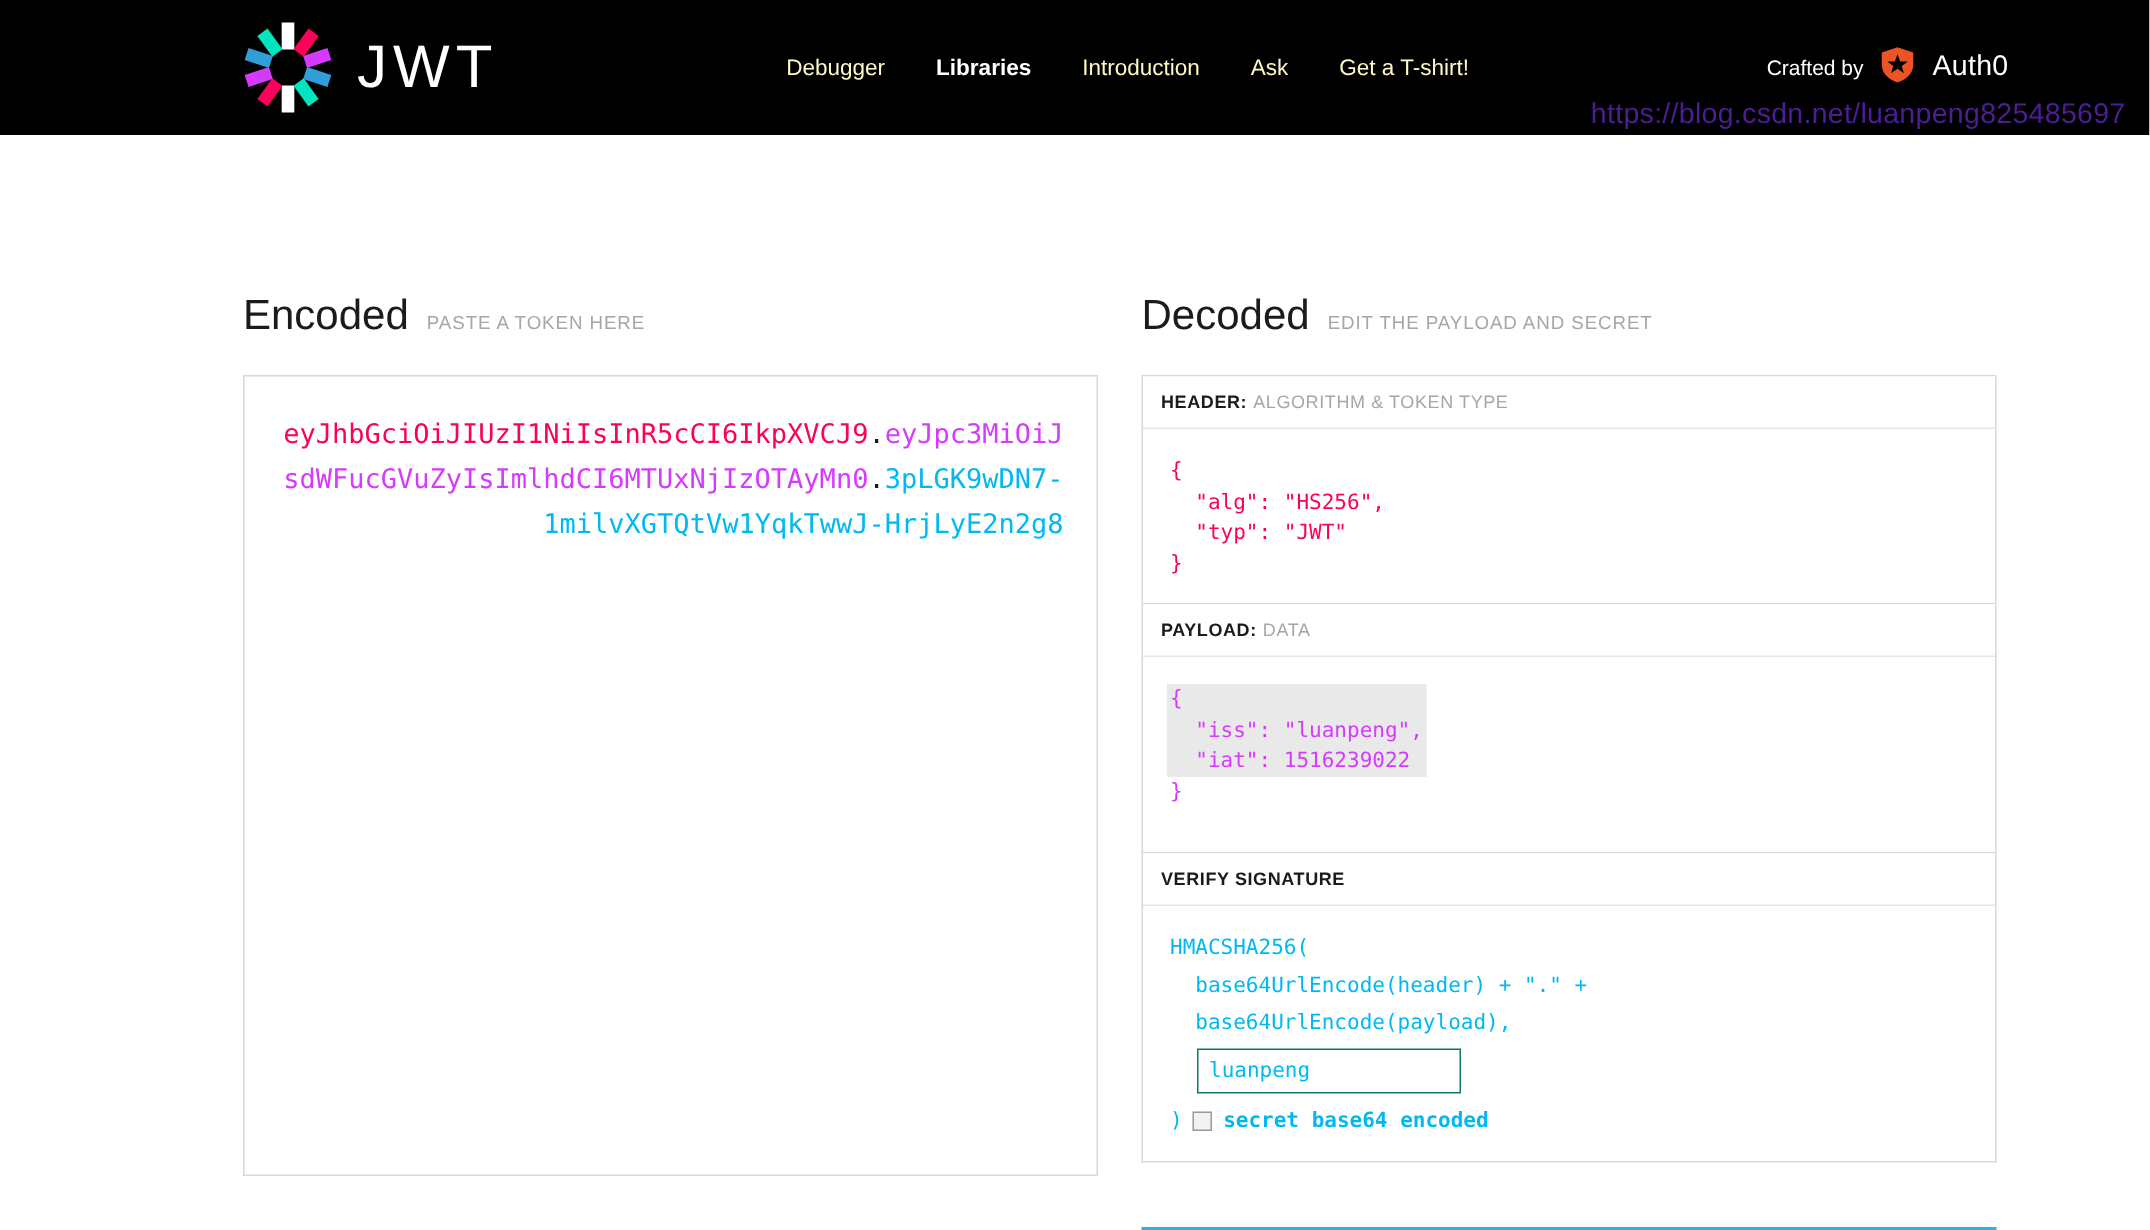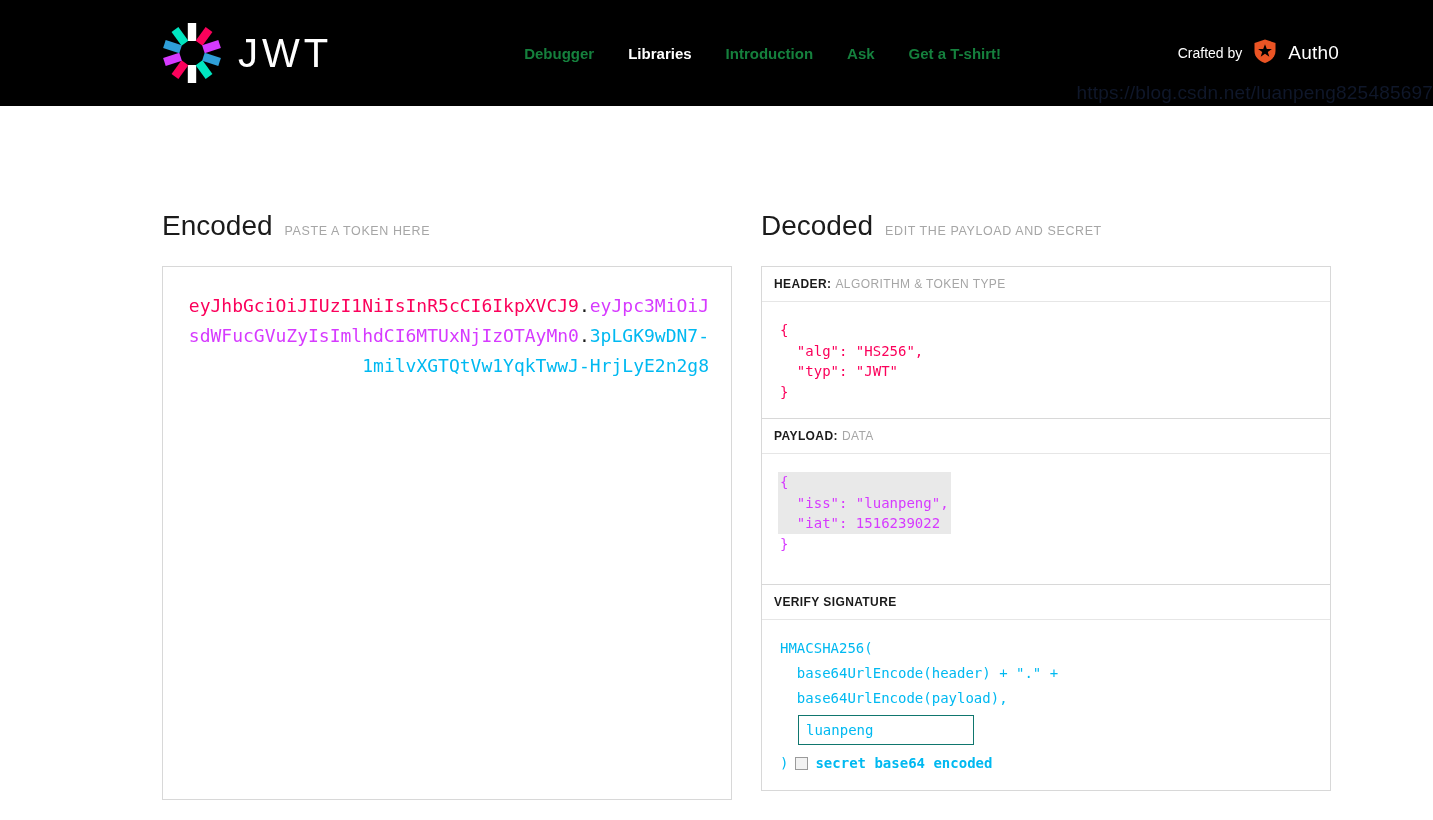--- a/index.html
+++ b/index.html
@@ -8,21 +8,21 @@
     width: 1433px;
     height: 820px;
     background: #ffffff;
     font-family: "Liberation Sans", sans-serif;
     overflow: hidden;
     position: relative;
   }
 
   
   .navbar {
-    height: 106px;
+    height: 90px;
     background: #000000;
     display: flex;
     align-items: center;
     position: relative;
   }
   .brand {
     display: flex;
     align-items: center;
     margin-left: 160px;
   }
@@ -41,26 +41,25 @@
     font-weight: 300;
     font-family: "Liberation Sans", sans-serif;
   }
   .nav-links {
     display: flex;
     align-items: center;
     gap: 34px;
     margin-left: 192px;
   }
   .nav-link {
-    color: #15803d;
+    color: #fef9c3;
     font-size: 15px;
     text-decoration: none;
     cursor: pointer;
     white-space: nowrap;
-    font-weight: bold;
   }
   .nav-link.active {
     color: #ffffff;
     font-weight: 700;
   }
   .crafted {
     position: absolute;
     right: 94px;
     display: flex;
     align-items: center;
@@ -241,23 +240,23 @@
     background: #21b5ef;
     border: none;
     color: #ffffff;
     font-size: 16px;
     letter-spacing: 2.4px;
     font-family: "Liberation Sans", sans-serif;
     cursor: pointer;
   }
   .watermark {
     position: absolute;
-    right: 0;
+    right: 16px;
     bottom: 2px;
-    color: #0f172a;
+    color: #4c1d95;
     font-size: 19px;
     letter-spacing: 0.2px;
     user-select: none;
   }
 </style>
 </head>
 <body>
 
 <div class="navbar">
 

